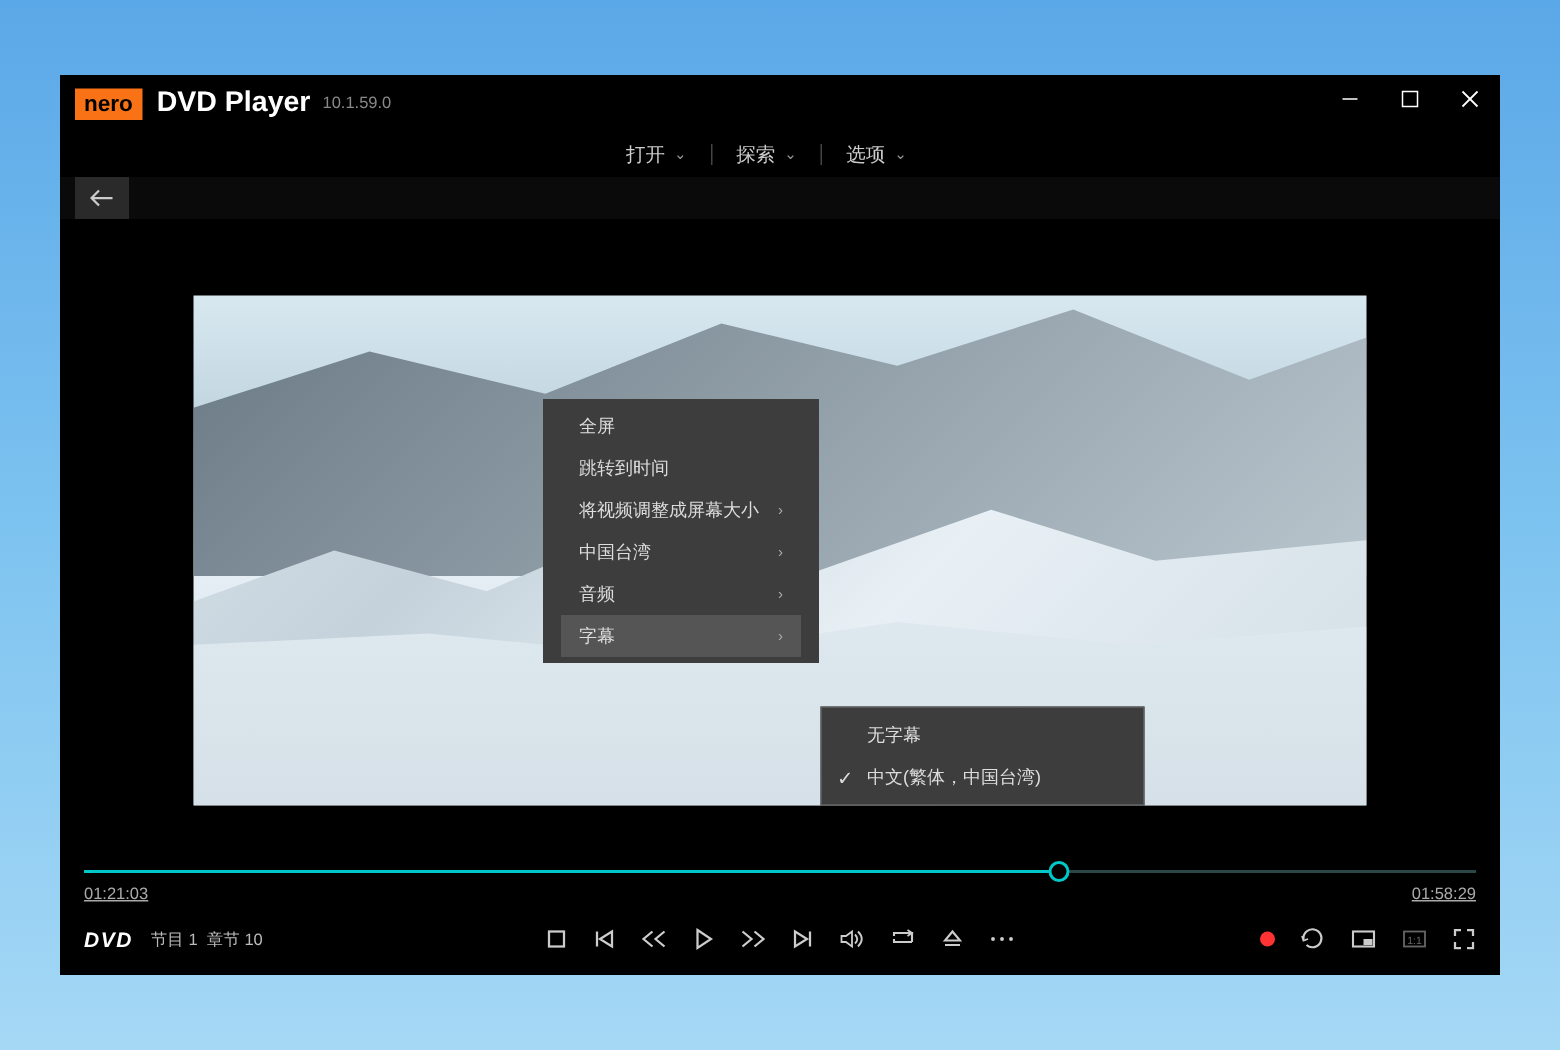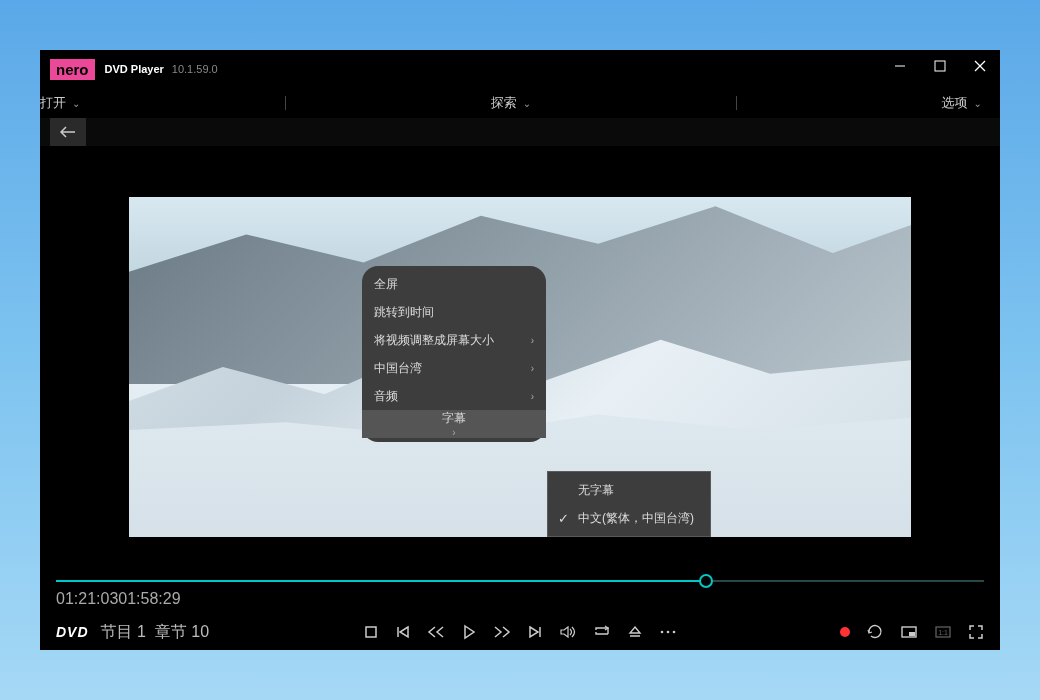--- a/index.html
+++ b/index.html
@@ -1,50 +1,50 @@
 <!DOCTYPE html>
 <html><head>
 <meta charset="utf-8">
 <style>
 * { margin: 0; padding: 0; box-sizing: border-box; }
 body { font-family: "Segoe UI", "Microsoft YaHei", Arial, sans-serif; width: 1040px; height: 700px; background: linear-gradient(180deg, #5ba8e8 0%, #7dc3f0 50%, #a5d8f5 100%); overflow: hidden; position: relative; }
 .app-window { position: absolute; left: 40px; top: 50px; width: 960px; height: 600px; background: #000; }
 .titlebar { height: 38px; background: #000; display: flex; align-items: center; position: relative; }
-.logo { background: #ec4899; color: #000; font-weight: bold; font-size: 15px; padding: 2px 6px; margin-left: 10px; }
-.app-title { color: #fff; font-size: 11px; font-weight: 600; margin-left: 10px; }
+.logo { background: #f97316; color: #000; font-weight: bold; font-size: 15px; padding: 2px 6px; margin-left: 10px; }
+.app-title { color: #fff; font-size: 19px; font-weight: 600; margin-left: 10px; }
 .app-version { color: #888; font-size: 11px; margin-left: 8px; }
 .window-controls { position: absolute; right: 0; top: 0; display: flex; align-items: center; height: 32px; }
 .win-btn { width: 40px; height: 28px; display: flex; align-items: center; justify-content: center; color: #fff; font-size: 14px; cursor: pointer; }
-.menubar { height: 30px; background: #000; display: flex; justify-content: space-between; align-items: center; padding-right: 18px; gap: 16px; }
+.menubar { height: 30px; background: #000; display: flex; justify-content: center; align-items: center; padding-right: 18px; gap: 16px; }
 .menu-item { color: #ccc; font-size: 13px; display: flex; align-items: center; gap: 6px; cursor: pointer; }
 .menu-divider { width: 1px; height: 14px; background: #444; }
 .chevron-down { font-size: 10px; color: #999; }
 .back-row { height: 28px; background: #0a0a0a; display: flex; align-items: center; }
 .back-btn { width: 36px; height: 28px; background: #2a2a2a; display: flex; align-items: center; justify-content: center; color: #ccc; cursor: pointer; margin-left: 10px; }
 .video-area { position: relative; height: 424px; background: #000; display: flex; align-items: center; justify-content: center; }
 .video-frame { width: 782px; height: 340px; background: linear-gradient(180deg, #d8e8f0 0%, #c0d5e0 25%, #e8f0f5 50%, #d8e5ed 75%, #c8d8e0 100%); position: relative; overflow: hidden; margin-top: 18px; }
 .mountain { position: absolute; background: linear-gradient(135deg, #6a7a85 0%, #8a98a2 40%, #b8c5cd 100%); }
 .m1 { left: 0; top: 0; width: 100%; height: 55%; clip-path: polygon(0 100%, 0 40%, 15% 20%, 30% 35%, 45% 10%, 60% 25%, 75% 5%, 90% 30%, 100% 15%, 100% 100%); }
 .m2 { left: 0; top: 0; width: 100%; height: 100%; background: linear-gradient(135deg, #dae5ec 0%, #c5d2db 30%, #e8f0f5 60%, #d0dce4 100%); clip-path: polygon(0 100%, 0 60%, 12% 50%, 25% 58%, 38% 45%, 52% 55%, 68% 42%, 82% 52%, 100% 48%, 100% 100%); }
 .m3 { left: 0; bottom: 0; width: 100%; height: 45%; background: linear-gradient(180deg, #e0eaf0 0%, #d5e0e8 100%); clip-path: polygon(0 100%, 0 30%, 20% 25%, 40% 35%, 60% 20%, 80% 30%, 100% 22%, 100% 100%); }
-.context-menu { position: absolute; left: 322px; top: 120px; width: 184px; background: #3d3d3d; padding: 4px 0; z-index: 10; border-radius: 16px; }
+.context-menu { position: absolute; left: 322px; top: 120px; width: 184px; background: #3d3d3d; padding: 4px 12px; z-index: 10; }
 .ctx-item { height: 28px; display: flex; align-items: center; justify-content: space-between; padding: 0 12px; color: #ddd; font-size: 12px; cursor: pointer; }
-.ctx-item.active { background: #555; flex-direction: column; }
+.ctx-item.active { background: #555; }
 .ctx-arrow { color: #aaa; font-size: 10px; }
-.submenu { position: absolute; left: 507px; top: 325px; width: 164px; background: #3d3d3d; border: 1px solid #5a5a5a; padding: 4px 0; z-index: 11; }
+.submenu { position: absolute; left: 507px; top: 325px; width: 216px; background: #3d3d3d; border: 1px solid #5a5a5a; padding: 4px 0; z-index: 11; }
 .sub-item { height: 28px; display: flex; align-items: center; padding: 0 12px 0 30px; color: #ddd; font-size: 12px; cursor: pointer; position: relative; }
 .sub-check { position: absolute; left: 10px; color: #ddd; font-size: 13px; }
 .progress-area { padding: 10px 16px 2px; }
 .progress-bar { height: 2px; background: #2a4848; position: relative; }
 .progress-fill { position: absolute; left: 0; top: 0; height: 100%; width: 70%; background: #00c8c8; }
 .progress-handle { position: absolute; left: 70%; top: 50%; transform: translate(-50%, -50%); width: 14px; height: 14px; border: 2px solid #00c8c8; border-radius: 50%; background: #000; }
-.time-row { display: flex; justify-content: flex-start; color: #aaa; font-size: 16px; margin-top: 8px; }
+.time-row { display: flex; justify-content: space-between; color: #aaa; font-size: 11px; margin-top: 8px; text-decoration: underline; }
 .control-bar { height: 44px; display: flex; align-items: center; padding: 0 16px; position: relative; }
 .dvd-label { color: #fff; font-style: italic; font-weight: bold; font-size: 14px; margin-right: 12px; letter-spacing: 1px; }
-.track-info { color: #bbb; font-size: 16px; }
+.track-info { color: #bbb; font-size: 11px; }
 .center-controls { position: absolute; left: 50%; transform: translateX(-50%); display: flex; align-items: center; gap: 16px; }
 .ctrl-btn { color: #ccc; cursor: pointer; display: flex; align-items: center; justify-content: center; }
 .right-controls { position: absolute; right: 16px; display: flex; align-items: center; gap: 16px; }
 .rec-dot { width: 10px; height: 10px; border-radius: 50%; background: #ff3333; }
 svg { display: block; }
 </style>
 </head>
 <body>
 
 <div class="app-window">

